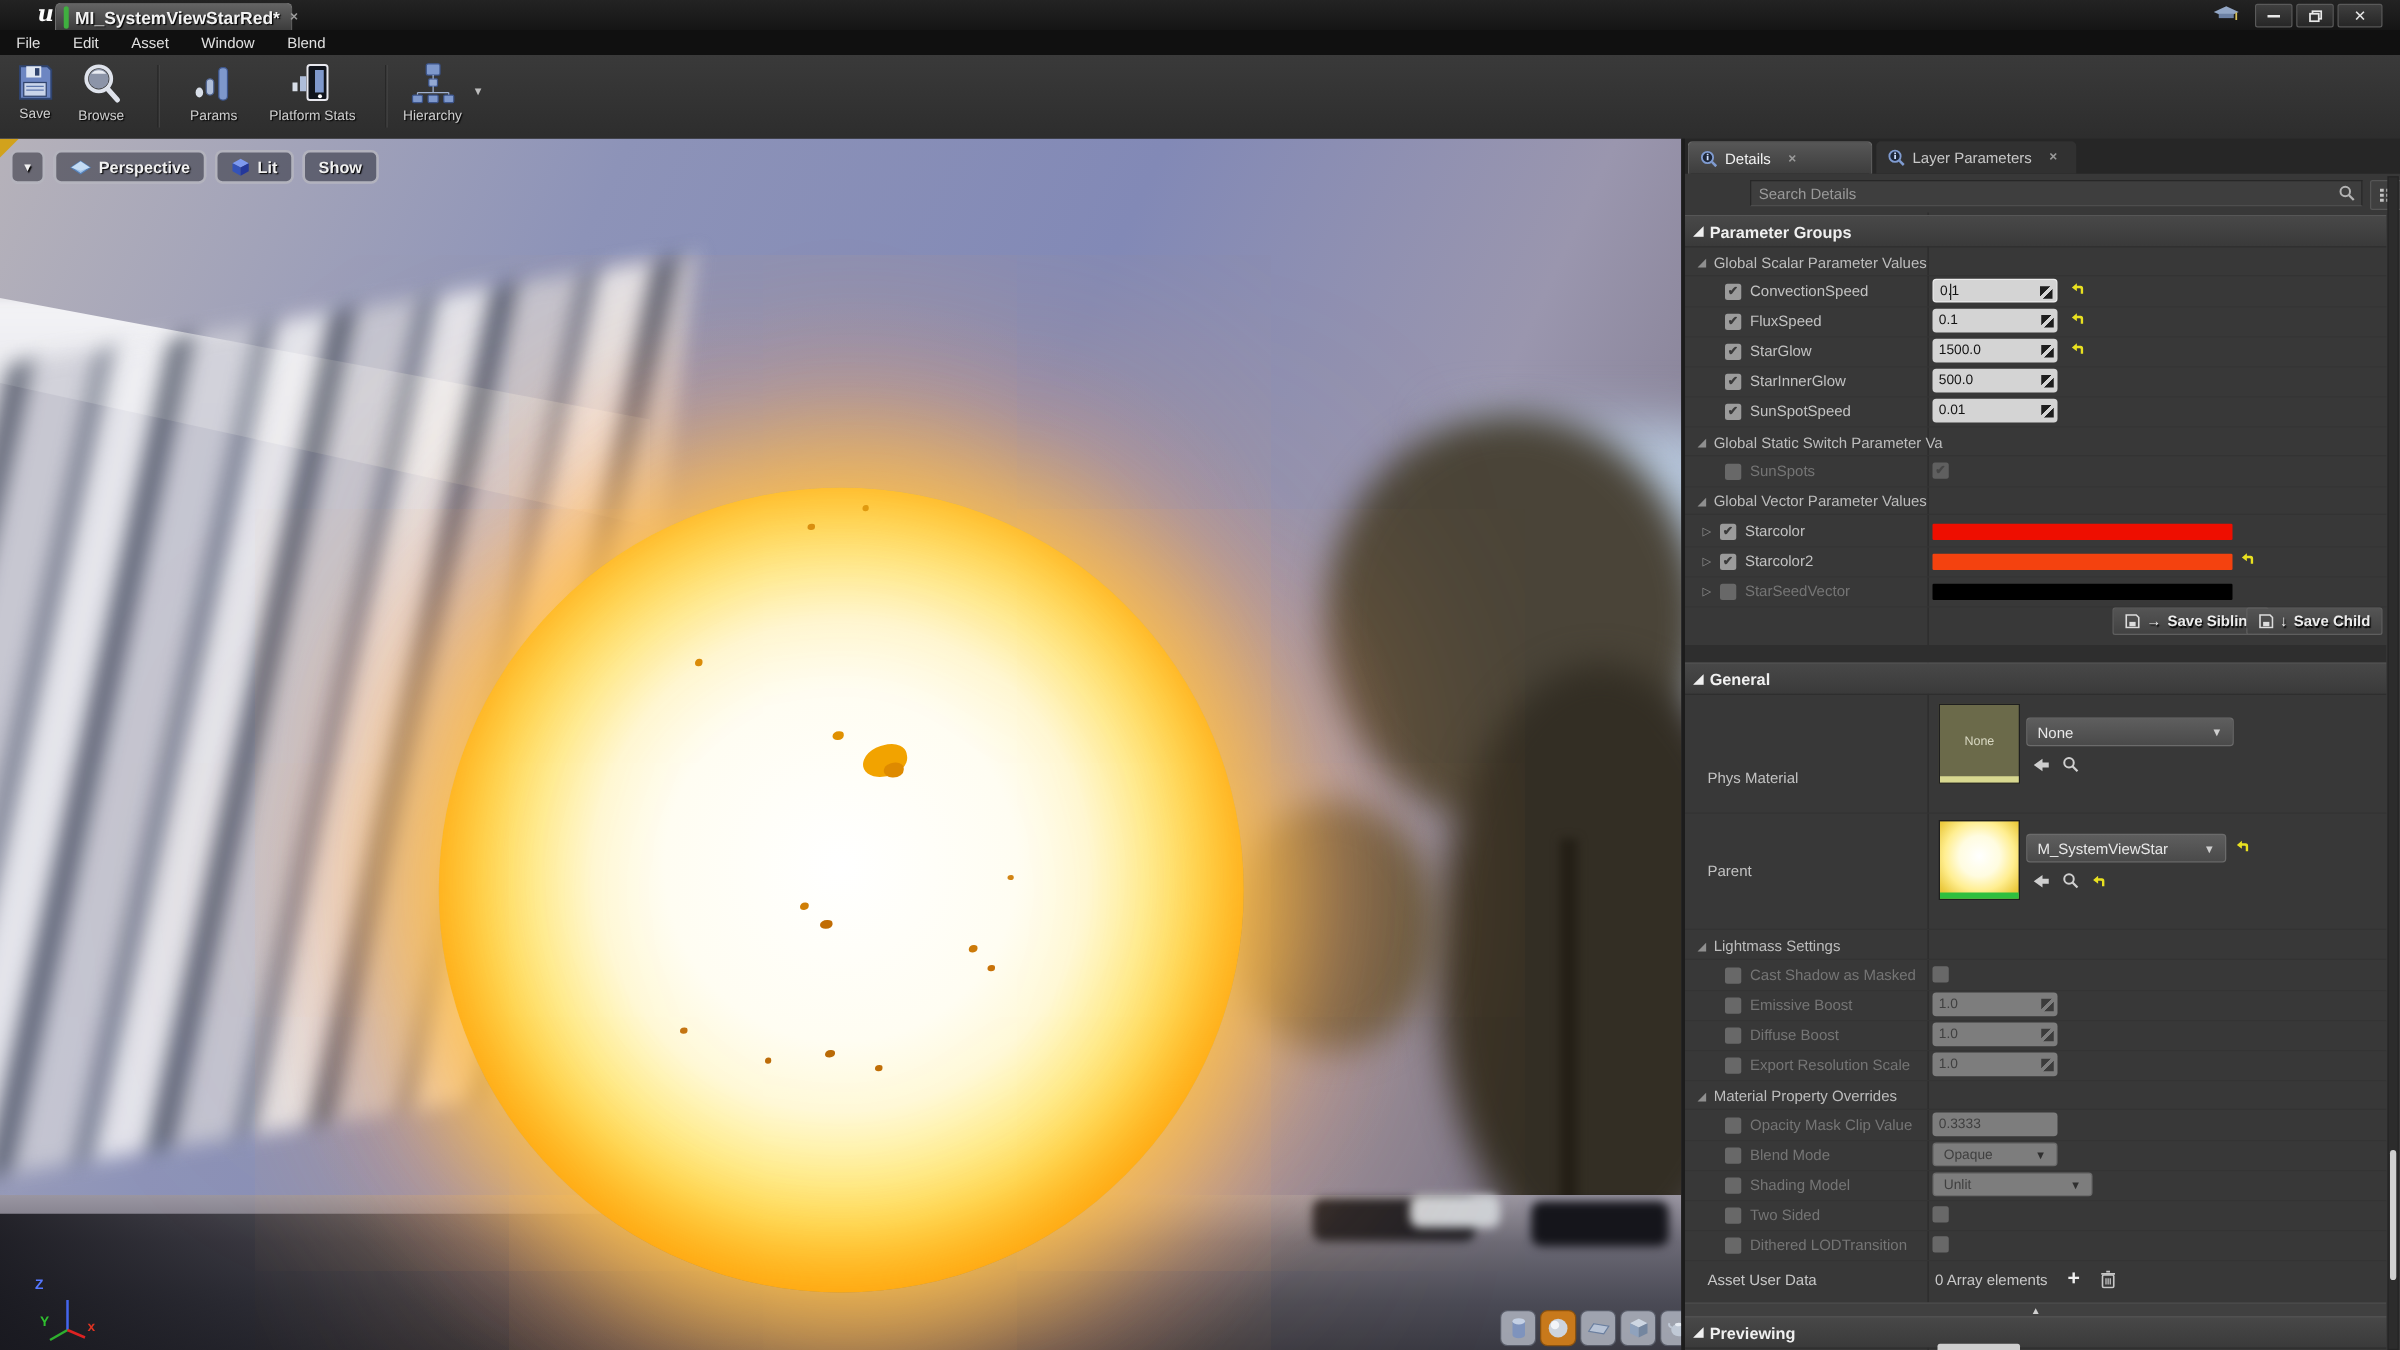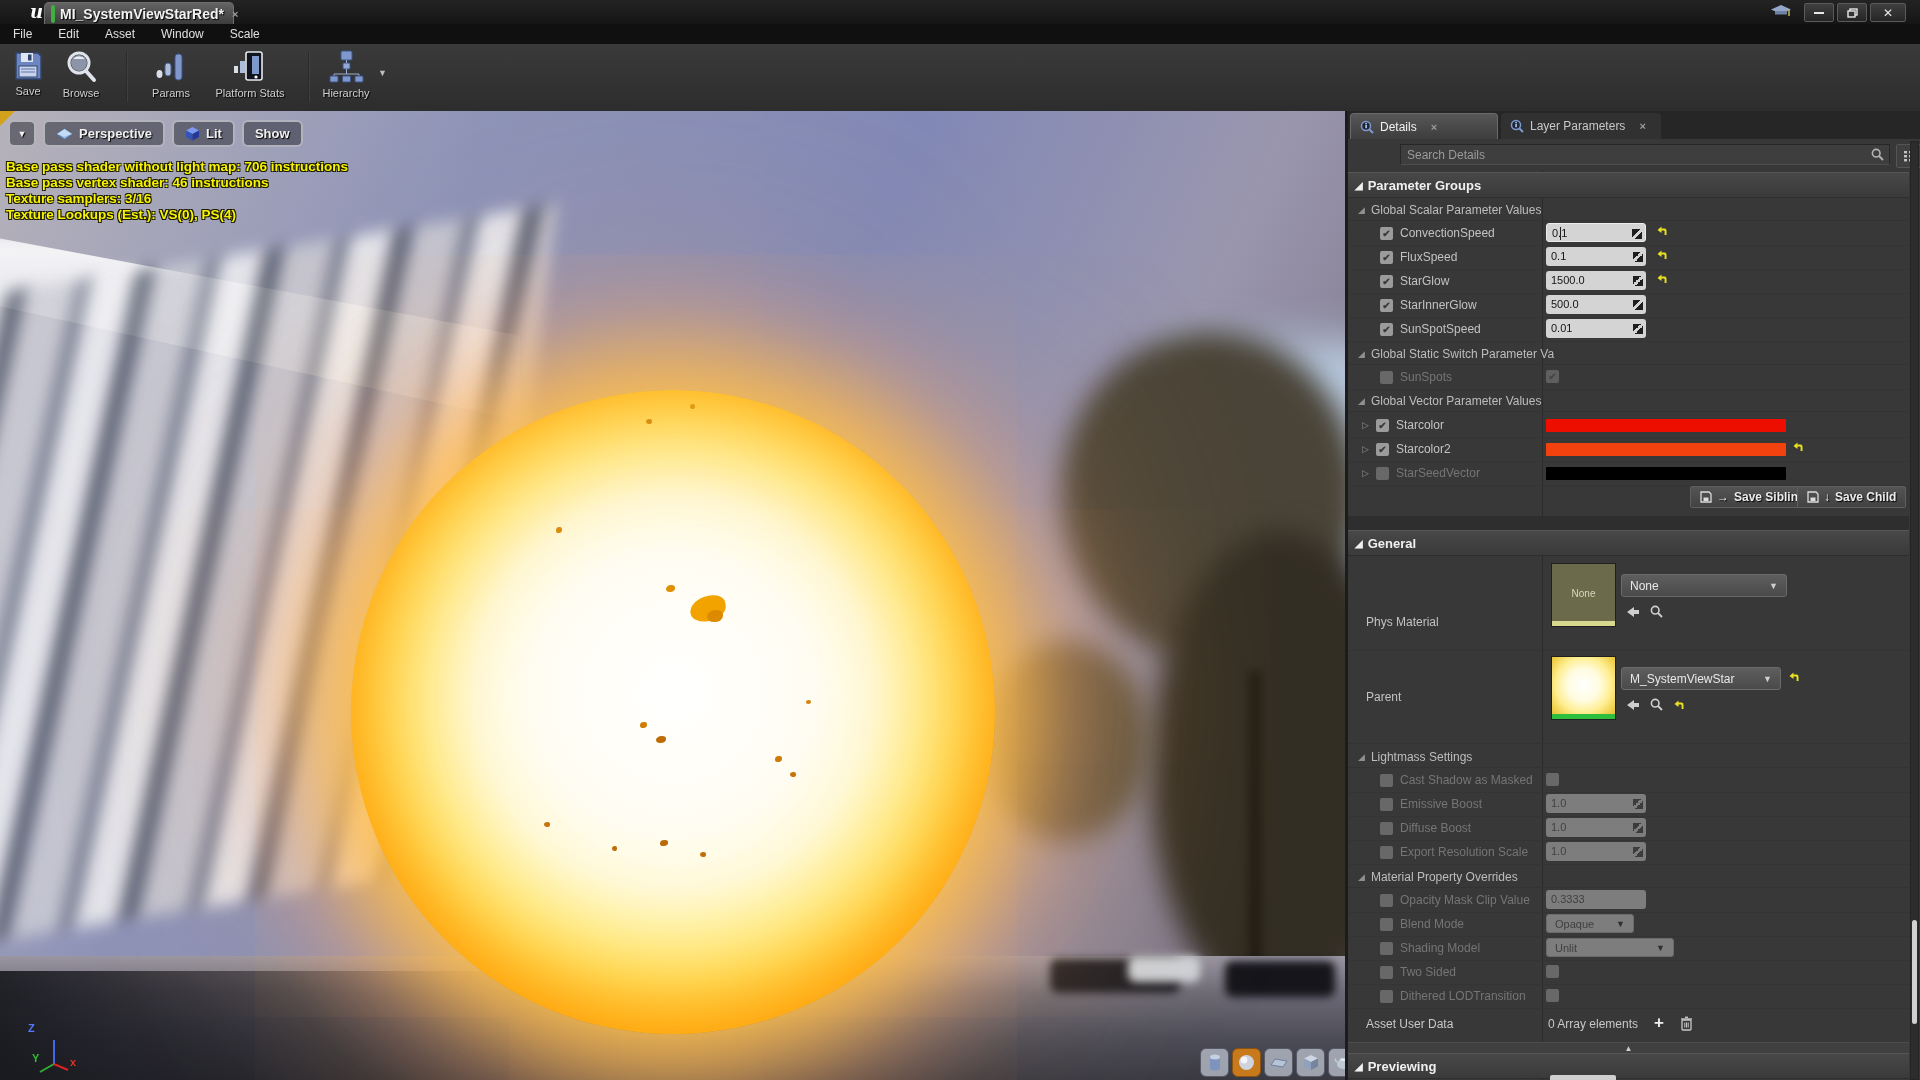--- a/index.html
+++ b/index.html
@@ -150,21 +150,21 @@
       </div>
       <div class="winbtn close">✕</div>
     </div>
   </div>
 
   <div class="abs" id="menubar">
     <span class="menu-item">File</span>
     <span class="menu-item">Edit</span>
     <span class="menu-item">Asset</span>
     <span class="menu-item">Window</span>
-    <span class="menu-item">Scale</span>
+    <span class="menu-item">Blend</span>
   </div>
 
   <div class="abs" id="toolbar">
     <div class="tbtn" style="left:-14px;">
       <span>
           <svg width="34" height="34" viewBox="0 0 34 34">
             <path d="M5 4 h22 l3 3 v23 h-25 z" fill="#6d86c2" stroke="#2f4470" stroke-width="1.5"></path>
             <rect x="10" y="4" width="12" height="9" fill="#dfe6f2"></rect>
             <rect x="17" y="5.5" width="3.5" height="6" fill="#31446e"></rect>
             <rect x="8" y="17" width="18" height="11" fill="#c9d4ea" stroke="#31446e"></rect>
@@ -284,26 +284,20 @@
               <polygon points="14,4.5 7.5,8 7.5,14.5 14,11" fill="#24389a"></polygon>
             </svg>
           </span>
         <span>Lit</span>
       </div>
       <div class="vpbtn">
         <span>Show</span>
       </div>
     </div>
 
-    <div id="stats">
-      <div>Base pass shader without light map: 706 instructions</div>
-      <div>Base pass vertex shader: 46 instructions</div>
-      <div>Texture samplers: 3/16</div>
-      <div>Texture Lookups (Est.): VS(0), PS(4)</div>
-    </div>
 
     <div id="gizmo">
       <svg width="70" height="50" viewBox="0 0 70 50">
           <line x1="30" y1="38" x2="30" y2="14" stroke="#4а6"></line>
           <line x1="30" y1="38" x2="30" y2="14" stroke="#4466ee" stroke-width="2"></line>
           <line x1="30" y1="38" x2="16" y2="46" stroke="#2faf2f" stroke-width="2"></line>
           <line x1="30" y1="38" x2="44" y2="44" stroke="#d22" stroke-width="2"></line>
         </svg>
       <span style="position:absolute;left:4px;top:-4px;color:#5577ff;">Z</span>
       <span style="position:absolute;left:8px;top:26px;color:#2fbf2f;">Y</span>
@@ -644,21 +638,21 @@
           <span class="cb off">✔</span>
           <span>Opacity Mask Clip Value</span>
         </div>
       <div class="valbox dis"><span>0.3333</span></div>
     </div>
     <div class="prow" style="top:801px;">
       <div class="pname dim">
           <span class="cb off">✔</span>
           <span>Blend Mode</span>
         </div>
-      <div class="ddrop dis" style="left:198px;top:2px;width:88px;">
+      <div class="ddrop dis" style="left:198px;top:2px;width:100px;">
           <span>Opaque</span>
           <span class="caret dk">▼</span>
         </div>
     </div>
     <div class="prow" style="top:825px;">
       <div class="pname dim">
           <span class="cb off">✔</span>
           <span>Shading Model</span>
         </div>
       <div class="ddrop dis" style="left:198px;top:2px;width:128px;">

